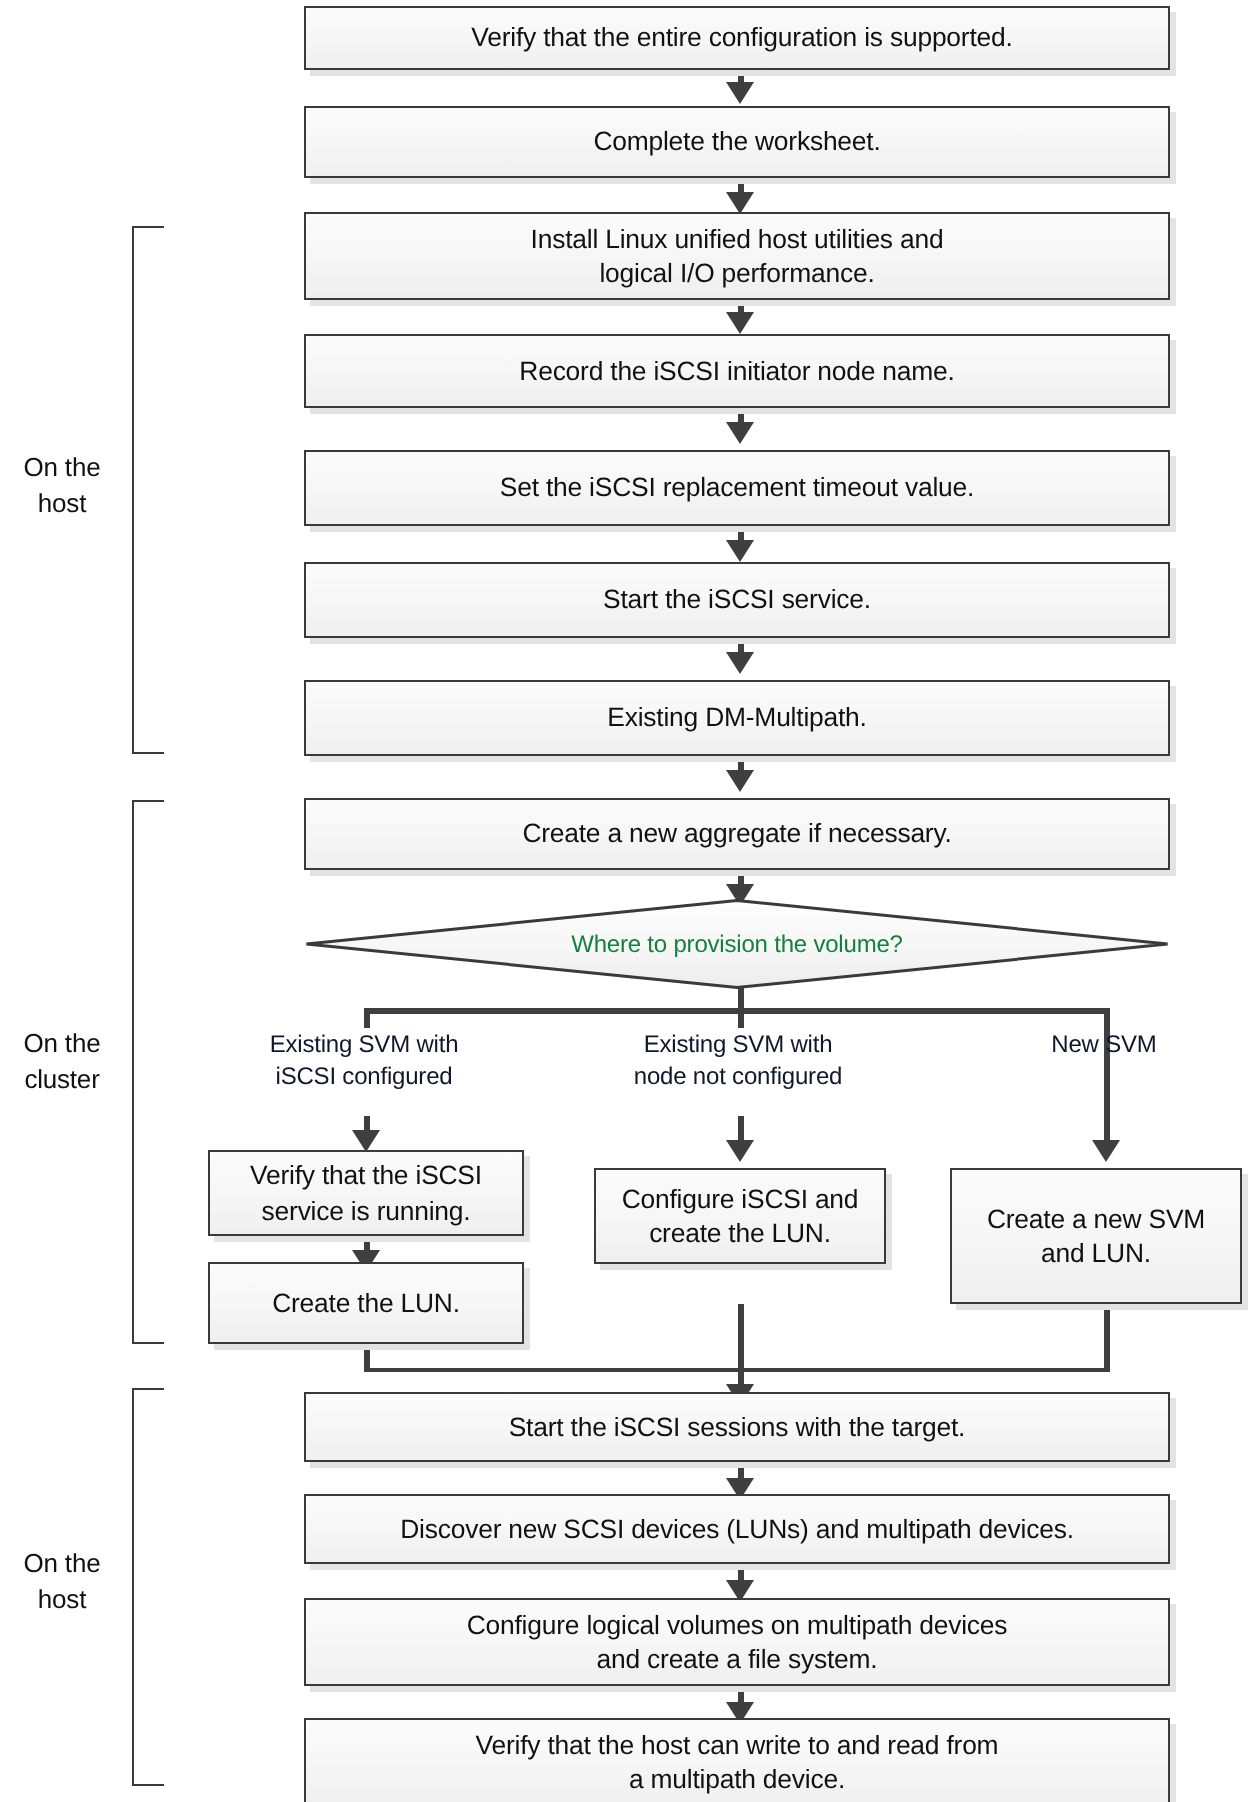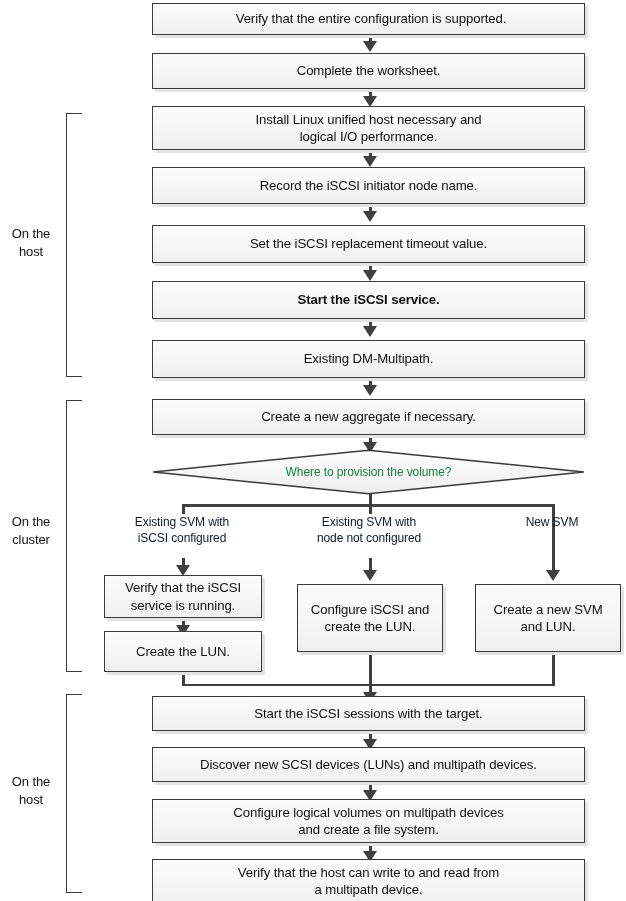--- a/index.html
+++ b/index.html
@@ -188,34 +188,34 @@
   <div class="node" style="left:152px; top:3px; width:433px; height:32px;padding-left:11px;">
     <span>Verify that the entire configuration is supported.</span>
   </div>
 
   <div class="node" style="left:152px; top:53px; width:433px; height:36px;">
     <span>Complete the worksheet.</span>
   </div>
 
   <div class="node" style="left:152px; top:106px; width:433px; height:44px;">
     <div>
-      <span>Install Linux unified host necessary and</span>
+      <span>Install Linux unified host utilities and</span>
       <span>logical I/O performance.</span>
     </div>
   </div>
 
   <div class="node" style="left:152px; top:167px; width:433px; height:37px;">
     <span>Record the iSCSI initiator node name.</span>
   </div>
 
   <div class="node" style="left:152px; top:225px; width:433px; height:38px;">
     <span>Set the iSCSI replacement timeout value.</span>
   </div>
 
-  <div class="node" style="left:152px; top:281px; width:433px; height:38px;font-weight:bold;">
+  <div class="node" style="left:152px; top:281px; width:433px; height:38px;">
     <span>Start the iSCSI service.</span>
   </div>
 
   <div class="node" style="left:152px; top:340px; width:433px; height:38px;">
     <span>Existing DM-Multipath.</span>
   </div>
 
   <div class="node" style="left:152px; top:399px; width:433px; height:36px;">
     <span>Create a new aggregate if necessary.</span>
   </div>
@@ -252,21 +252,21 @@
     <div>
       <span>Verify that the iSCSI</span>
       <span>service is running.</span>
     </div>
   </div>
 
   <div class="node" style="left:104px; top:631px; width:158px; height:41px;">
     <span>Create the LUN.</span>
   </div>
 
-  <div class="node" style="left:297px; top:584px; width:146px; height:68px;">
+  <div class="node" style="left:297px; top:584px; width:146px; height:48px;">
     <div>
       <span>Configure iSCSI and</span>
       <span>create the LUN.</span>
     </div>
   </div>
 
   <div class="node" style="left:475px; top:584px; width:146px; height:68px;">
     <div>
       <span>Create a new SVM</span>
       <span>and LUN.</span>

